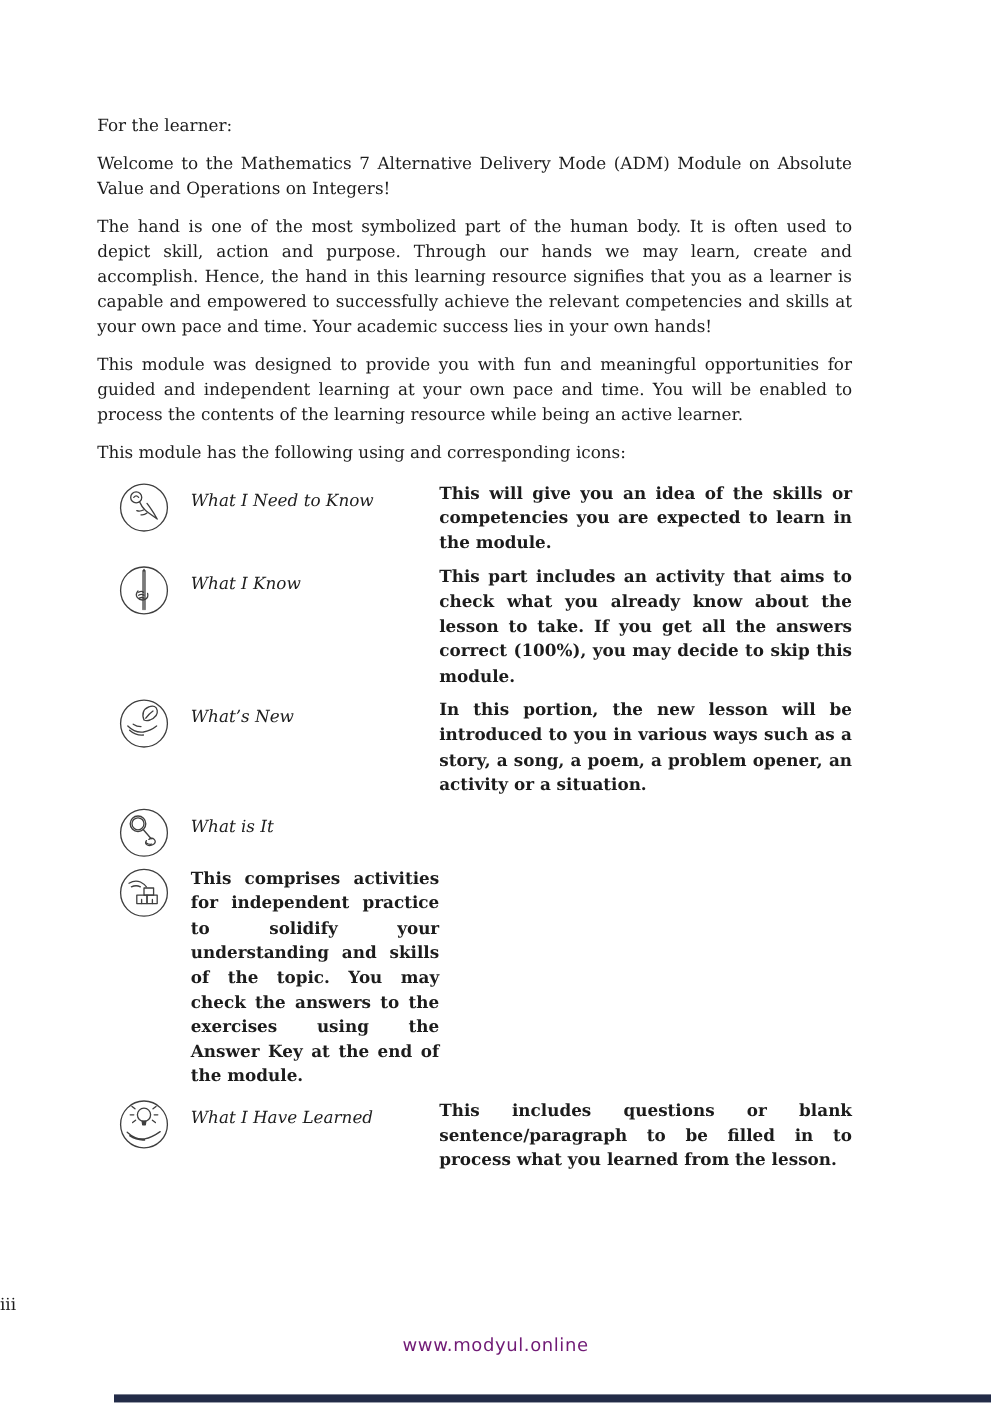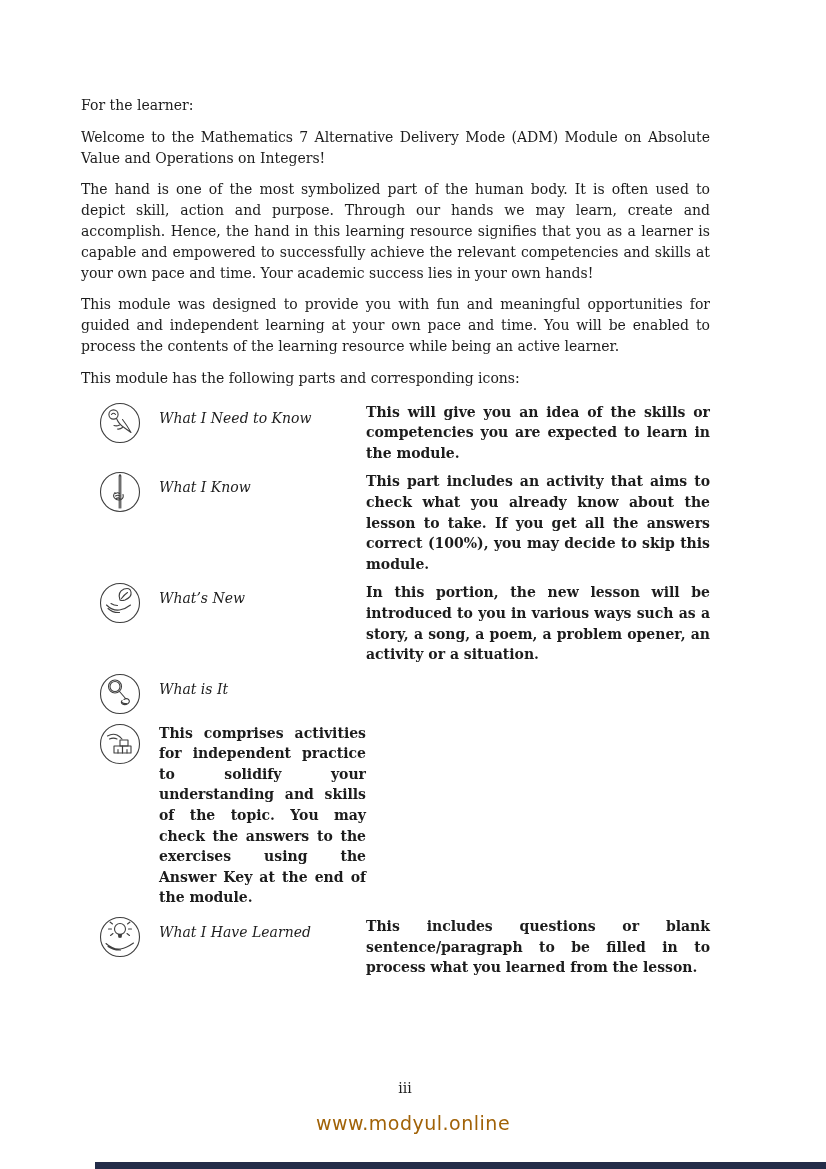--- a/index.html
+++ b/index.html
@@ -48,53 +48,53 @@
   .desc-cell{
     font-size:14px;
     line-height:20.6px;
     text-align:justify;
     font-weight:bold;
   }
   .page-number{
     position:absolute;
     left:0;right:16px;
     top:1080px;
-    text-align:center;
+    text-align:left;
     font-size:14px;
     color:#1c1c1c;
   }
   .watermark{
     position:absolute;
     left:0;right:0;
     top:1112px;
     text-align:center;
     font-family:"DejaVu Sans","Liberation Sans",sans-serif;
-    font-size:19px;
+    font-size:15px;
     letter-spacing:0.5px;
-    color:#a16207;
+    color:#701a75;
   }
   .bottom-bar{
     position:absolute;
     left:95px;right:0;bottom:0;
     height:7px;
     background:#232c48;
   }
   svg.lineart{stroke:#3f3f3f;fill:none;stroke-width:1.1;stroke-linecap:round;stroke-linejoin:round;}
 </style>
 </head>
 <body>
 
 <div class="page">
   <div class="content">
 
     <p class="para">For the learner:</p>
     <p class="para">Welcome to the Mathematics 7 Alternative Delivery Mode (ADM) Module on Absolute Value and Operations on Integers!</p>
     <p class="para">The hand is one of the most symbolized part of the human body. It is often used to depict skill, action and purpose. Through our hands we may learn, create and accomplish. Hence, the hand in this learning resource signifies that you as a learner is capable and empowered to successfully achieve the relevant competencies and skills at your own pace and time. Your academic success lies in your own hands!</p>
     <p class="para">This module was designed to provide you with fun and meaningful opportunities for guided and independent learning at your own pace and time. You will be enabled to process the contents of the learning resource while being an active learner.</p>
-    <p class="para">This module has the following parts and corresponding icons:</p>
+    <p class="para">This module has the following using and corresponding icons:</p>
 
     <div class="icon-guide">
 
       <div class="guide-row">
         <div class="icon-cell">
           <span>
             <svg class="lineart icon-circle" viewBox="0 0 42 42">
               <circle cx="21" cy="21" r="19.5"></circle>
               <circle cx="14.5" cy="12.5" r="4.6"></circle>
               <path d="M12.5 12.5 q2-2.4 4 0"></path>

